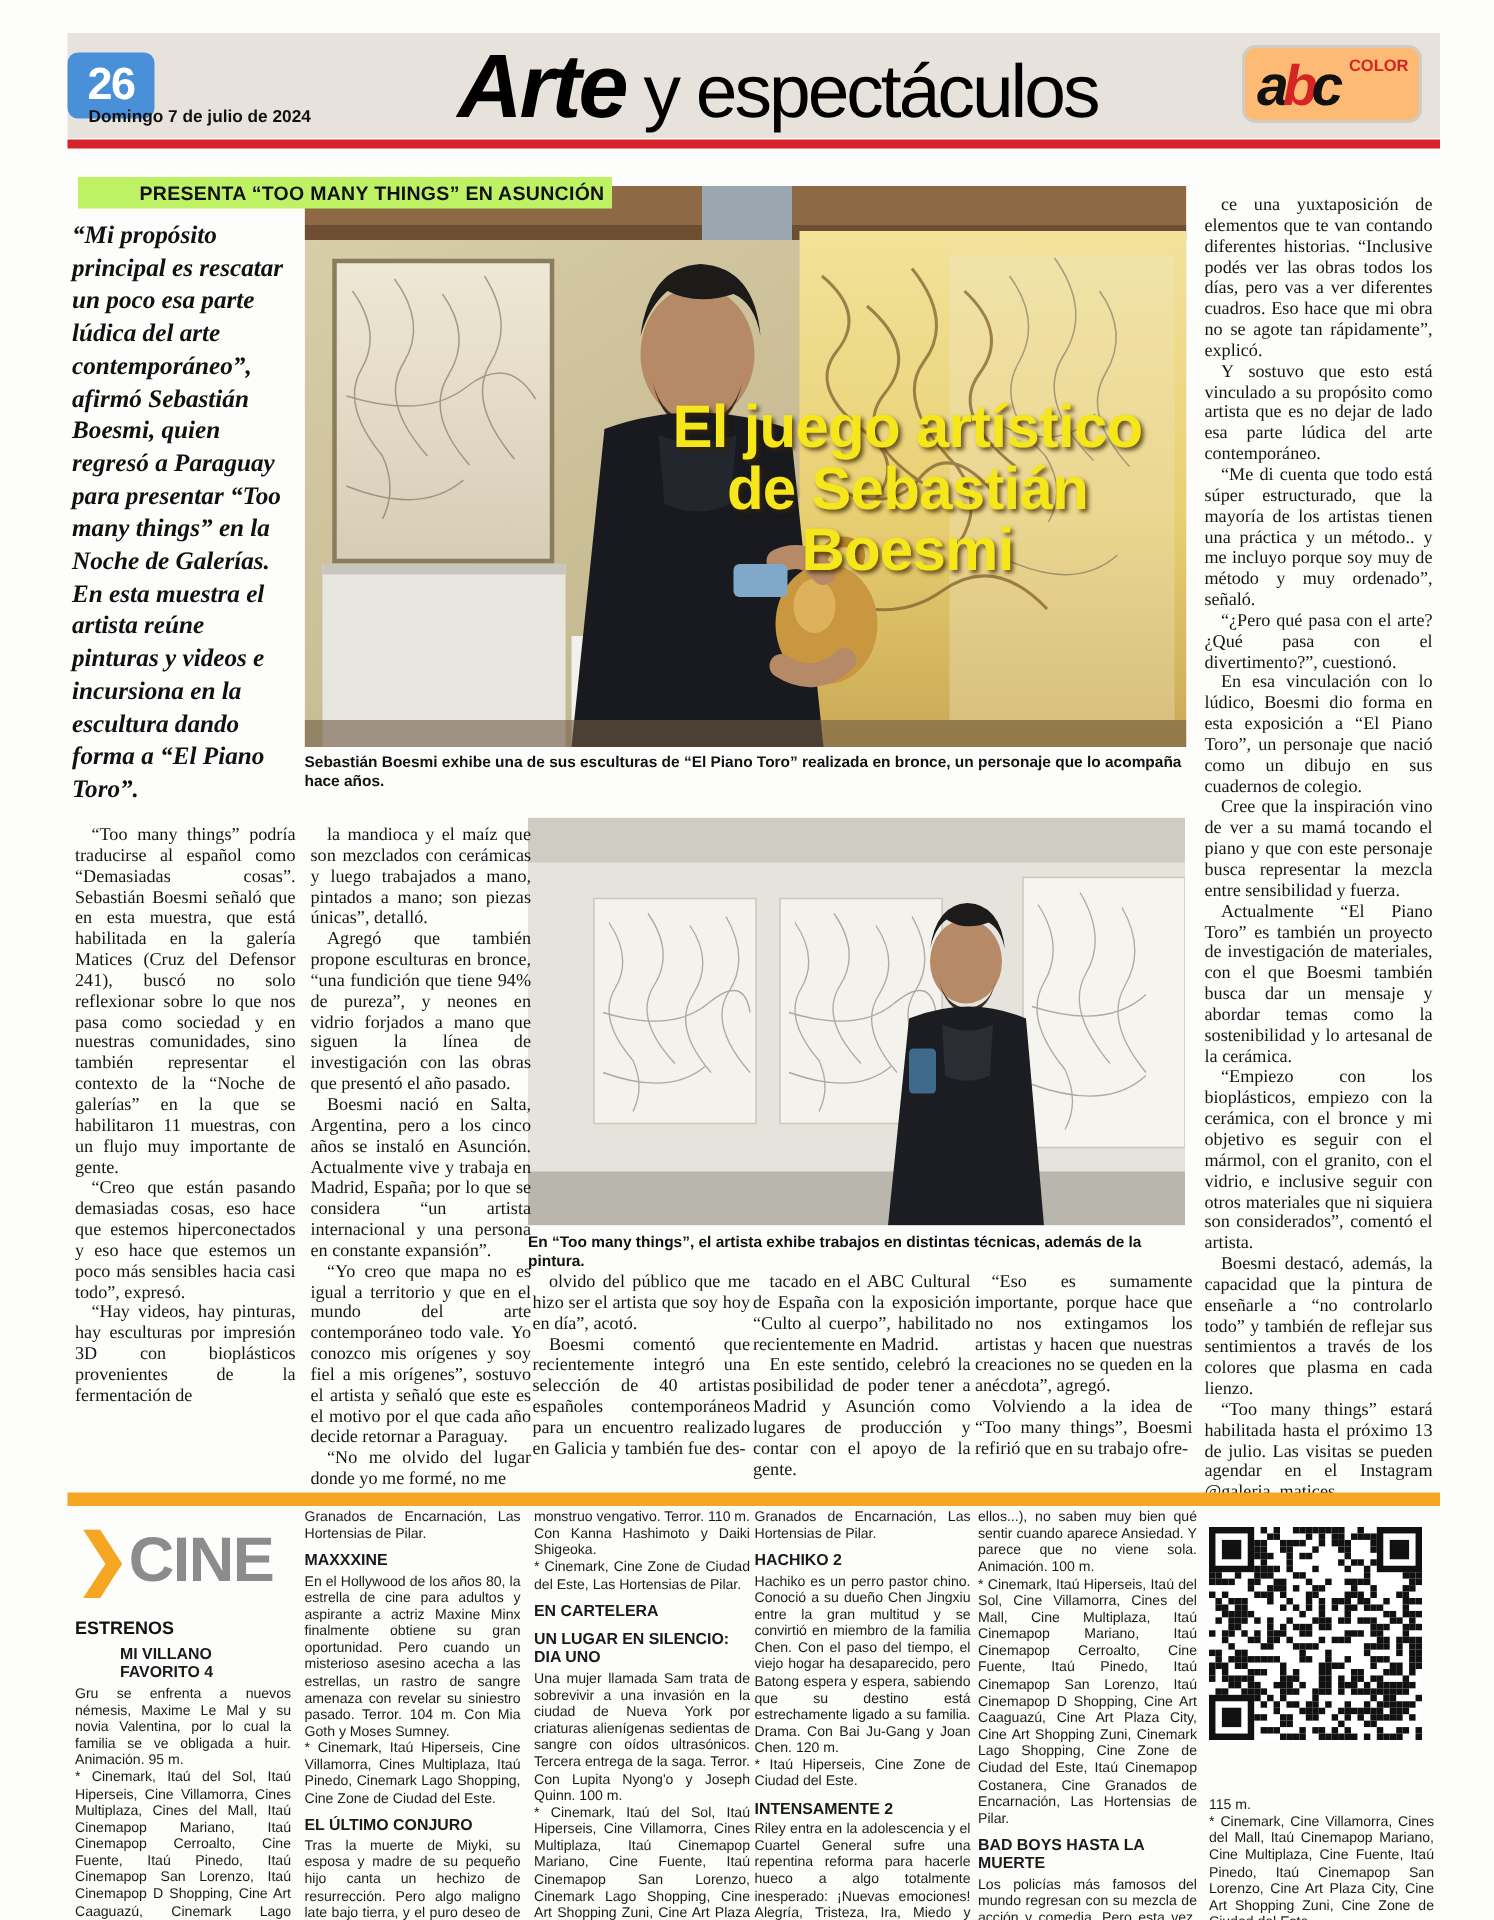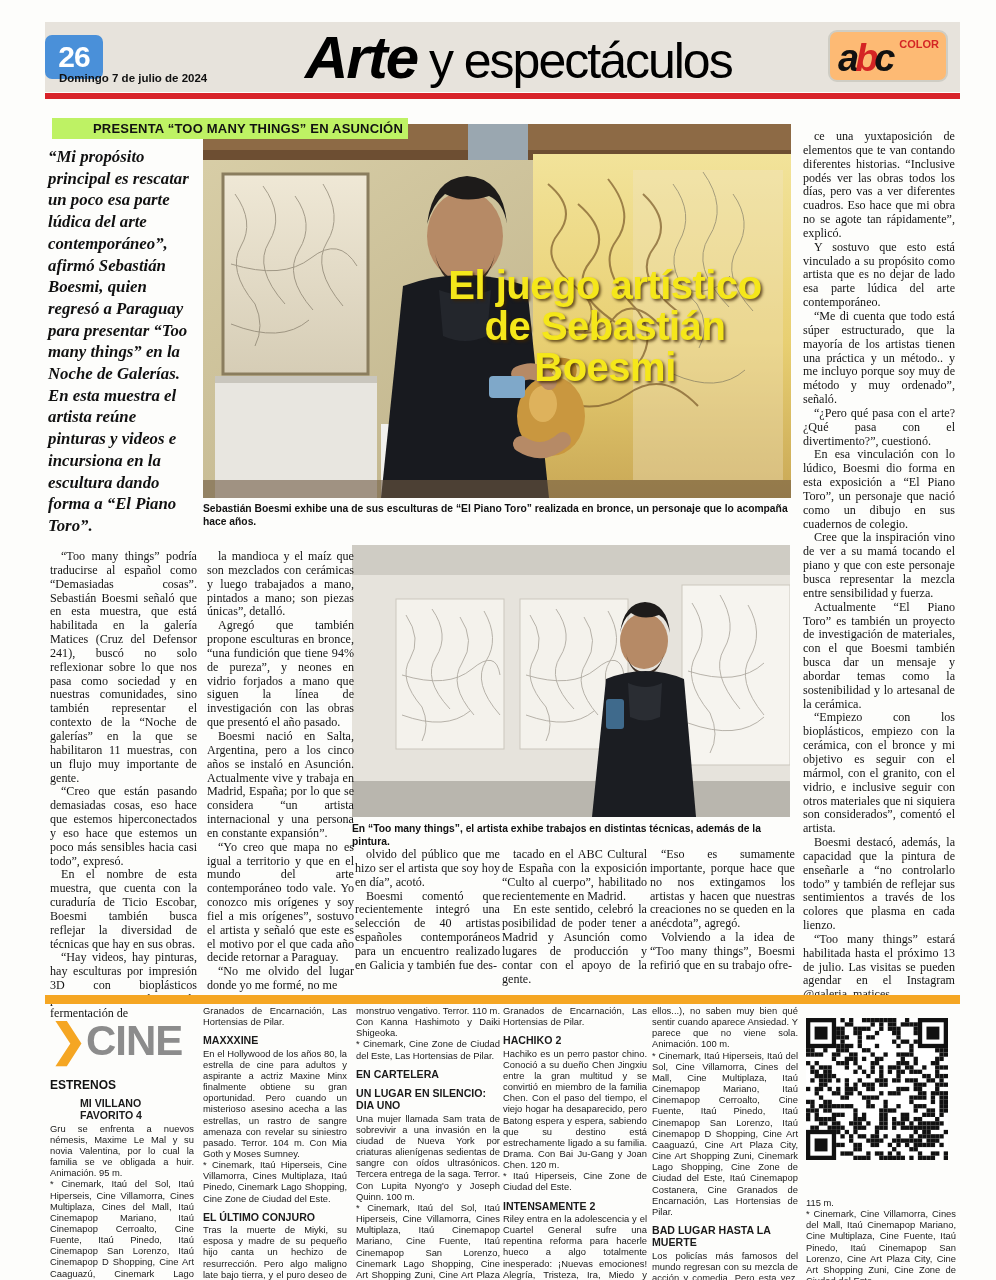--- a/index.html
+++ b/index.html
@@ -311,21 +311,20 @@
         <path d="M276 138 q18 8 34 0 l-2 34 q-15 7 -30 0z" fill="#2a2d33"></path>
         <rect x="254" y="154" width="18" height="30" rx="3" fill="#3f6a8c"></rect>
       </g>
     </svg>
   </div>
   <div class="cap cap-two">En “Too many things”, el artista exhibe trabajos en distintas técnicas, además de la pintura.</div>
 
   <div class="col" id="colA">
       <p>“Too many things” podría traducirse al español como “Demasiadas cosas”. Sebastián Boesmi señaló que en esta muestra, que está habilitada en la galería Matices (Cruz del Defensor 241), buscó no solo reflexionar sobre lo que nos pasa como sociedad y en nuestras comunidades, sino también representar el contexto de la “Noche de galerías” en la que se habilitaron 11 muestras, con un flujo muy importante de gente.</p>
       <p>“Creo que están pasando demasiadas cosas, eso hace que estemos hiperconectados y eso hace que estemos un poco más sensibles hacia casi todo”, expresó.</p>
-      <p>En el nombre de esta muestra, que cuenta con la curaduría de Ticio Escobar, Boesmi también busca reflejar la diversidad de técnicas que hay en sus obras.</p>
       <p>“Hay videos, hay pinturas, hay esculturas por impresión 3D con bioplásticos provenientes de la fermentación de</p>
     </div>
   <div class="col" id="colB">
       <p>la mandioca y el maíz que son mezclados con cerámicas y luego trabajados a mano, pintados a mano; son piezas únicas”, detalló.</p>
       <p>Agregó que también propone esculturas en bronce, “una fundición que tiene 94% de pureza”, y neones en vidrio forjados a mano que siguen la línea de investigación con las obras que presentó el año pasado.</p>
       <p>Boesmi nació en Salta, Argentina, pero a los cinco años se instaló en Asunción. Actualmente vive y trabaja en Madrid, España; por lo que se considera “un artista internacional y una persona en constante expansión”.</p>
       <p>“Yo creo que mapa no es igual a territorio y que en el mundo del arte contemporáneo todo vale. Yo conozco mis orígenes y soy fiel a mis orígenes”, sostuvo el artista y señaló que este es el motivo por el que cada año decide retornar a Paraguay.</p>
       <p>“No me olvido del lugar donde yo me formé, no me</p>
     </div>
   <div class="col" id="colC">
@@ -384,21 +383,21 @@
       <span class="seg">Granados de Encarnación, Las Hortensias de Pilar.</span>
       <span class="mvtitle">HACHIKO 2</span>
       <span class="seg">Hachiko es un perro pastor chino. Conoció a su dueño Chen Jingxiu entre la gran multitud y se convirtió en miembro de la familia Chen. Con el paso del tiempo, el viejo hogar ha desaparecido, pero Batong espera y espera, sabiendo que su destino está estrechamente ligado a su familia. Drama. Con Bai Ju-Gang y Joan Chen. 120 m.</span>
       <span class="cinemas">* Itaú Hiperseis, Cine Zone de Ciudad del Este.</span>
       <span class="mvtitle">INTENSAMENTE 2</span>
       <span class="seg">Riley entra en la adolescencia y el Cuartel General sufre una repentina reforma para hacerle hueco a algo totalmente inesperado: ¡Nuevas emociones! Alegría, Tristeza, Ira, Miedo y Asco, con años de impecable gestión a sus espaldas (según</span>
     </div>
   <div class="ccol" id="cc5">
       <span class="seg">ellos...), no saben muy bien qué sentir cuando aparece Ansiedad. Y parece que no viene sola. Animación. 100 m.</span>
       <span class="cinemas">* Cinemark, Itaú Hiperseis, Itaú del Sol, Cine Villamorra, Cines del Mall, Cine Multiplaza, Itaú Cinemapop Mariano, Itaú Cinemapop Cerroalto, Cine Fuente, Itaú Pinedo, Itaú Cinemapop San Lorenzo, Itaú Cinemapop D Shopping, Cine Art Caaguazú, Cine Art Plaza City, Cine Art Shopping Zuni, Cinemark Lago Shopping, Cine Zone de Ciudad del Este, Itaú Cinemapop Costanera, Cine Granados de Encarnación, Las Hortensias de Pilar.</span>
-      <span class="mvtitle">BAD LUGAR HASTA LA MUERTE</span>
+      <span class="mvtitle">BAD BOYS HASTA LA MUERTE</span>
       <span class="seg">Los policías más famosos del mundo regresan con su mezcla de acción y comedia. Pero esta vez, ambos son fugitivos. Comedia, acción. Con Will Smith y Martin Lawrence.</span>
     </div>
   <div class="ccol" id="cc6">
       <span class="seg">115 m.</span>
       <span class="cinemas">* Cinemark, Cine Villamorra, Cines del Mall, Itaú Cinemapop Mariano, Cine Multiplaza, Cine Fuente, Itaú Pinedo, Itaú Cinemapop San Lorenzo, Cine Art Plaza City, Cine Art Shopping Zuni, Cine Zone de Ciudad del Este.</span>
     </div>
 
   <div class="qr">
       <svg width="142" height="142" viewBox="0 0 142 142">
         <rect width="142" height="142" fill="#ffffff"></rect>

